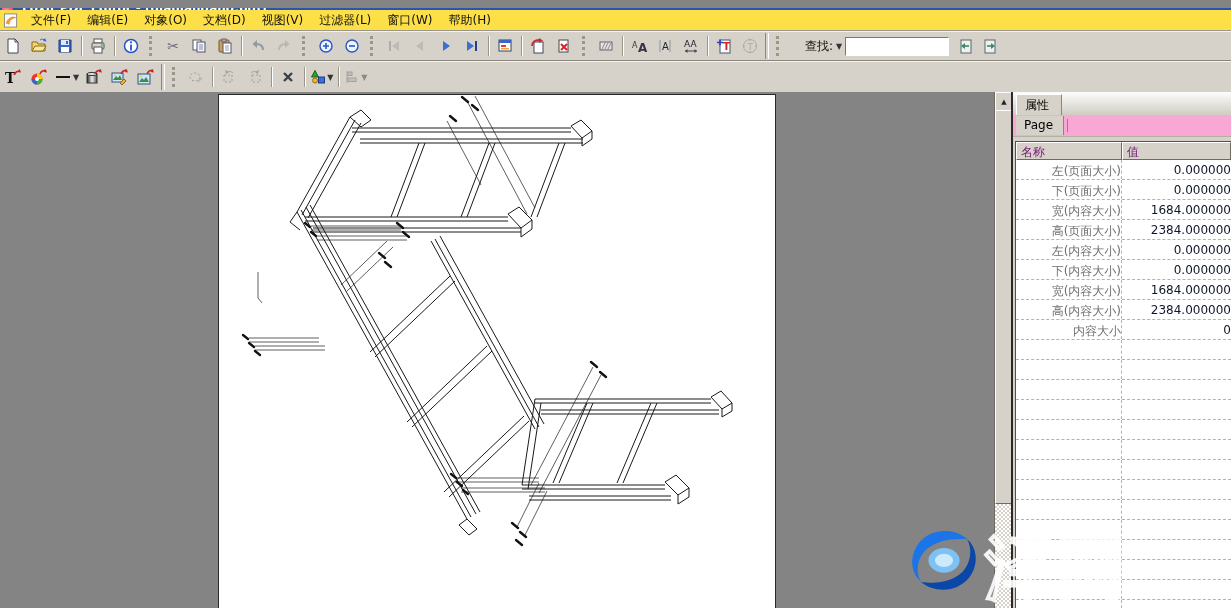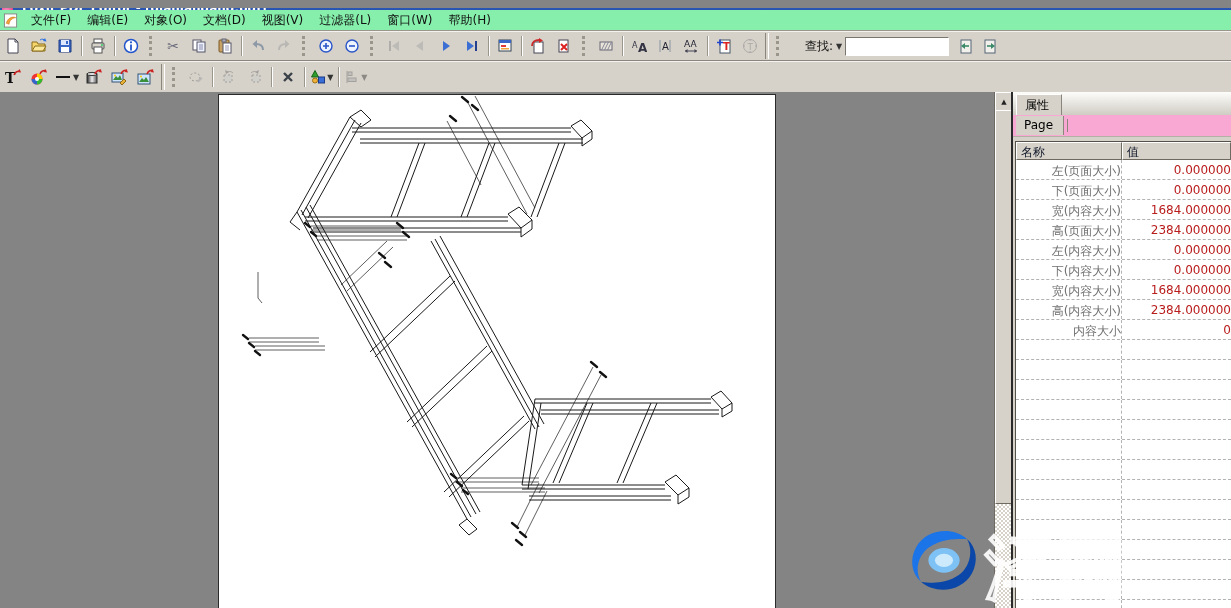--- a/index.html
+++ b/index.html
@@ -4,21 +4,21 @@
 <style>
   html,body{margin:0;padding:0;width:1231px;height:608px;overflow:hidden;
     font-family:"DejaVu Sans","Liberation Sans",sans-serif;background:#848484;position:relative;}
   
   .titlebar{position:absolute;left:0;top:8px;width:100%;height:28px;
     background:linear-gradient(#2a56b5,#0a246a);overflow:hidden;}
   .titlebar .ttext{color:#fff;font-weight:bold;font-size:12px;margin:-7px 0 0 22px;white-space:nowrap;}
   .titlebar .tico{position:absolute;left:2px;top:-3px;width:11px;height:11px;border-radius:3px;
     background:radial-gradient(circle at 40% 60%,#ff9ad0,#d6336c);}
   
-  .menubar{position:absolute;left:0;top:10px;width:100%;height:20px;background:#86efac;
+  .menubar{position:absolute;left:0;top:10px;width:100%;height:20px;background:#fde047;
     border-bottom:1px solid #9a968c;display:flex;align-items:center;font-size:12px;color:#111;}
   .menubar .docicon{width:16px;height:15px;margin:0 4px 0 3px;}
   .menuitem{padding:2px 8px;cursor:default;}
   
   .tbrow{position:absolute;left:0;width:100%;background:#d6d2c9;display:flex;align-items:center;
     border-top:1px solid #f5f3ef;border-bottom:1px solid #8a867e;}
   .tbrow1{top:31px;height:28px;}
   .tbrow2{top:61px;height:30px;}
   .tb{width:26px;height:24px;display:flex;align-items:center;justify-content:center;flex:0 0 auto;}
   .tbw{width:auto;padding:0 2px;}
@@ -50,26 +50,26 @@
   .ptitlerow{height:23px;background:linear-gradient(#fdfdfb,#cfccc3);position:relative;}
   .ptab{position:absolute;left:3px;top:2px;padding:2px 12px 3px 8px;background:#d6d2c9;color:#000;
     border:1px solid #8a867e;border-left-color:#fff;border-top-color:#fff;border-bottom:none;}
   .pagetabrow{height:21px;background:#f9a8d4;position:relative;border-bottom:1px solid #b4b0a6;}
   .pagetab{position:absolute;left:3px;top:1px;padding:2px 10px 3px 8px;background:#d6d2c9;color:#000;
     border-right:1px solid #8a867e;}
   .pagetab:after{content:"";position:absolute;right:-5px;top:3px;width:1px;height:13px;background:#8a867e;}
   .ptable{margin:4px 0 0 2px;border-top:1px solid #55524c;border-left:1px solid #55524c;background:#fff;height:471px;overflow:hidden;}
   .phead{display:flex;height:18px;background:#d6d2c9;}
   .phcell{border:1px solid;border-color:#fff #6e6a62 #6e6a62 #fff;box-sizing:border-box;
-    padding:1px 0 0 4px;color:#0f172a;}
+    padding:1px 0 0 4px;color:#701a75;}
   .phname{width:106px;}.phval{flex:1;}
   .prow{display:flex;height:20px;border-bottom:1px dashed #b2b2b2;box-sizing:border-box;background:#fff;text-align:right;}
   .pname{width:106px;border-right:1px dashed #b2b2b2;box-sizing:border-box;padding:3px 0 0 4px;
     color:#6f6f6f;white-space:nowrap;overflow:hidden;}
-  .pval{flex:1;padding:3px 0 0 4px;color:#b91c1c;white-space:nowrap;overflow:hidden;}
+  .pval{flex:1;padding:3px 0 0 4px;color:#0f172a;white-space:nowrap;overflow:hidden;}
   
   .watermark{position:absolute;left:903px;top:524px;width:320px;height:84px;pointer-events:none;z-index:50;}
   .wmtext{position:absolute;left:82px;top:-2px;font-size:70px;font-weight:bold;letter-spacing:2px;
     color:rgba(255,255,255,0.10);-webkit-text-stroke:1.5px rgba(255,255,255,0.9);white-space:nowrap;}
   svg{display:block;}
 </style>
 </head>
 <body>
 
 <div class="titlebar">

